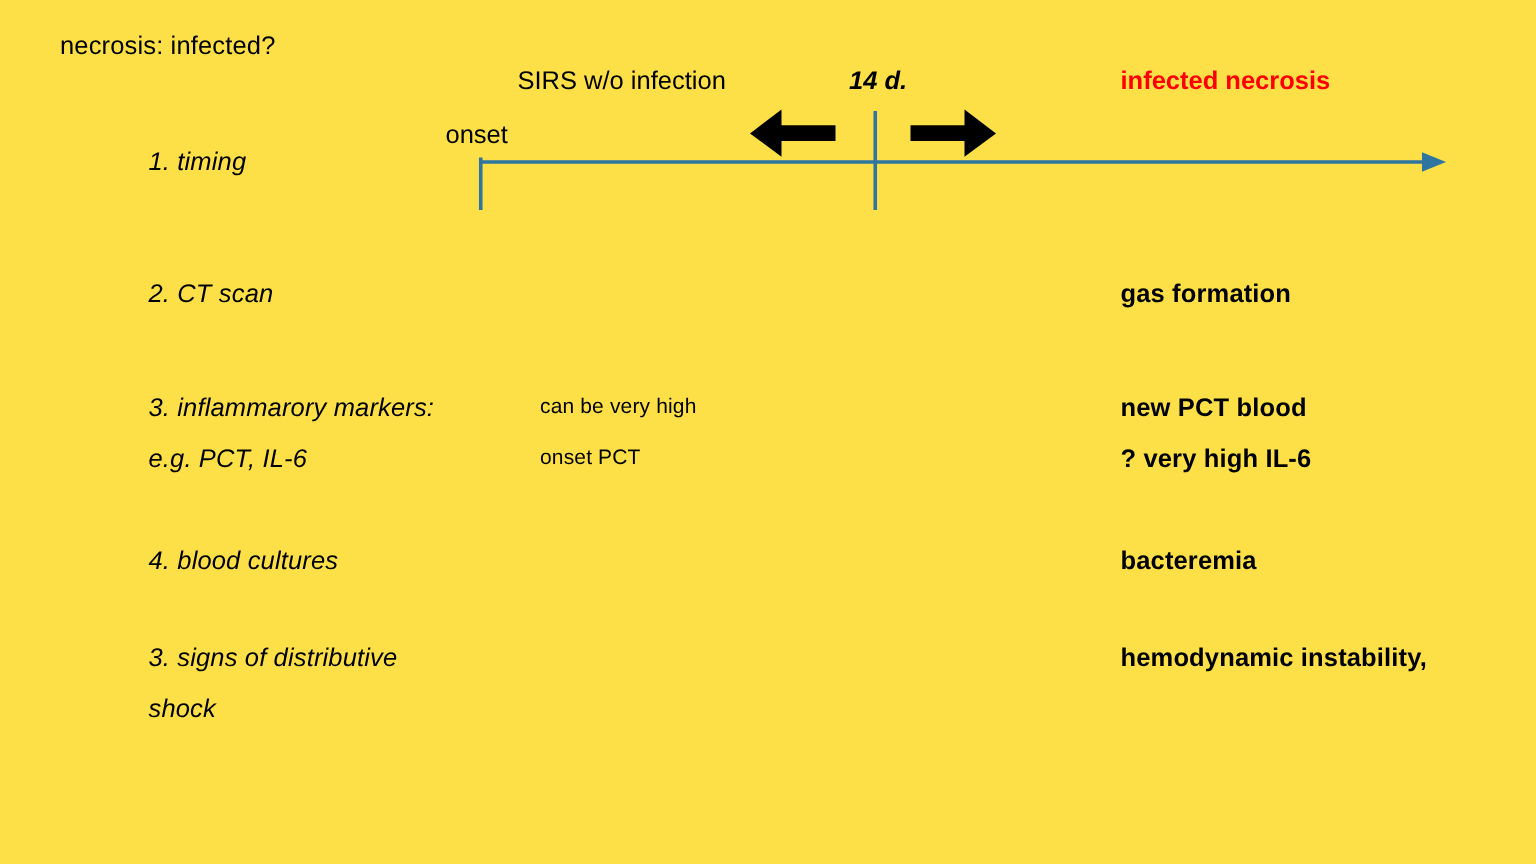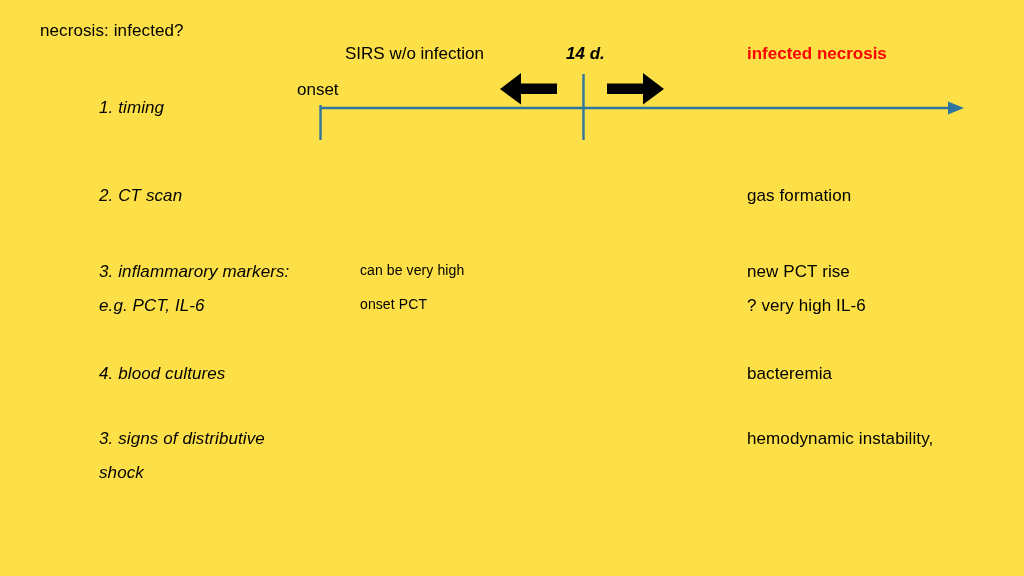--- a/index.html
+++ b/index.html
@@ -50,21 +50,21 @@
     font-style: normal;
     font-weight: 400;
     letter-spacing: 0.1px;
   }
 
   
   .rgt {
     left: 747px;
     font-size: 17px;
     font-style: normal;
-    font-weight: 400;
+    font-weight: 700;
     letter-spacing: 0.1px;
   }
 
   
   #lbl-sirs {
     left: 345px;
     top: 45px;
     font-size: 17px;
     font-weight: 400;
   }
@@ -140,21 +140,21 @@
 
   <div class="txt crit" style="top:187px">2. CT scan</div>
   <div class="txt rgt" style="top:187px">gas formation</div>
 
   <div class="txt crit" style="top:263px">3. inflammarory markers:</div>
   <div class="txt crit" style="top:297px">e.g. PCT, IL-6</div>
 
   <div class="txt mid" style="top:263px">can be very high</div>
   <div class="txt mid" style="top:297px">onset PCT</div>
 
-  <div class="txt rgt" style="top:263px">new PCT rise</div>
+  <div class="txt rgt" style="top:263px">new PCT blood</div>
   <div class="txt rgt" style="top:297px">? very high IL-6</div>
 
   <div class="txt crit" style="top:365px">4. blood cultures</div>
   <div class="txt rgt" style="top:365px">bacteremia</div>
 
   <div class="txt crit" style="top:430px">3. signs of distributive</div>
   <div class="txt crit" style="top:464px">shock</div>
 
   <div class="txt rgt" style="top:430px">hemodynamic instability,</div>
 

